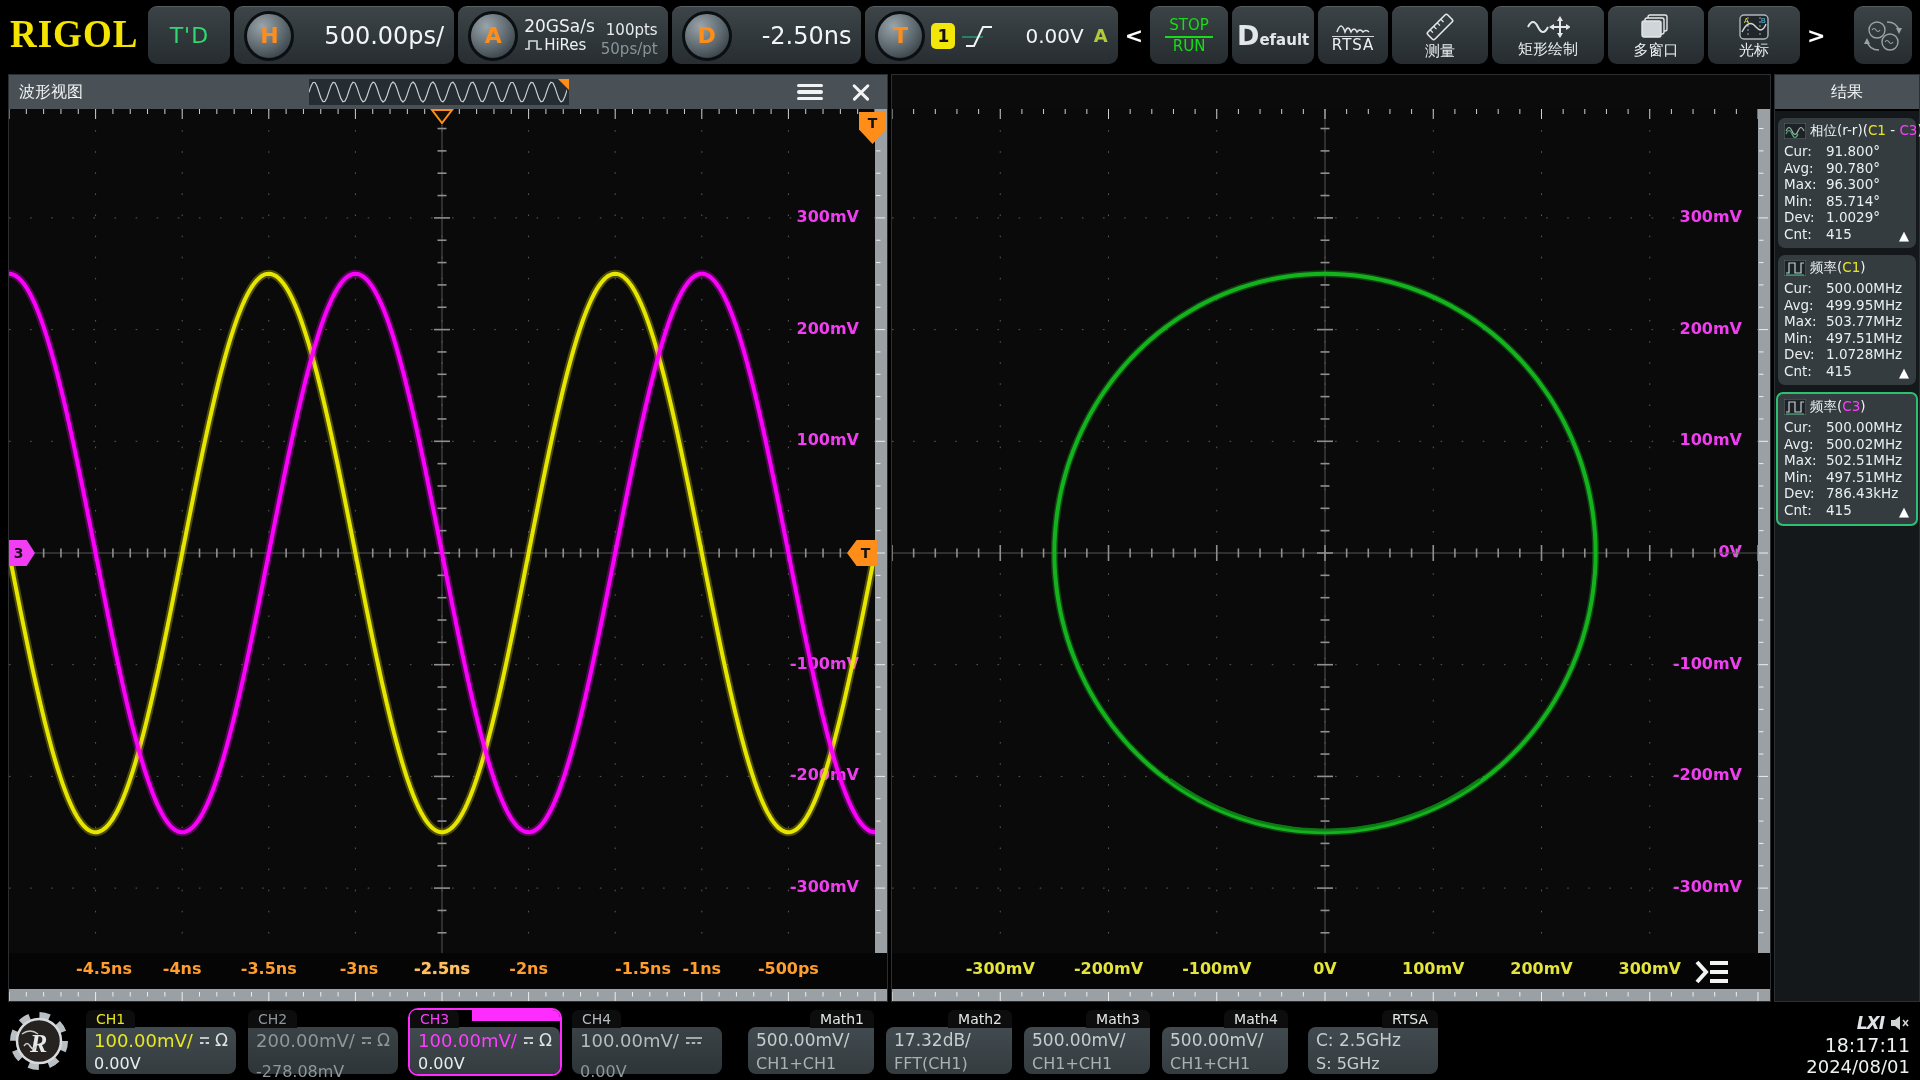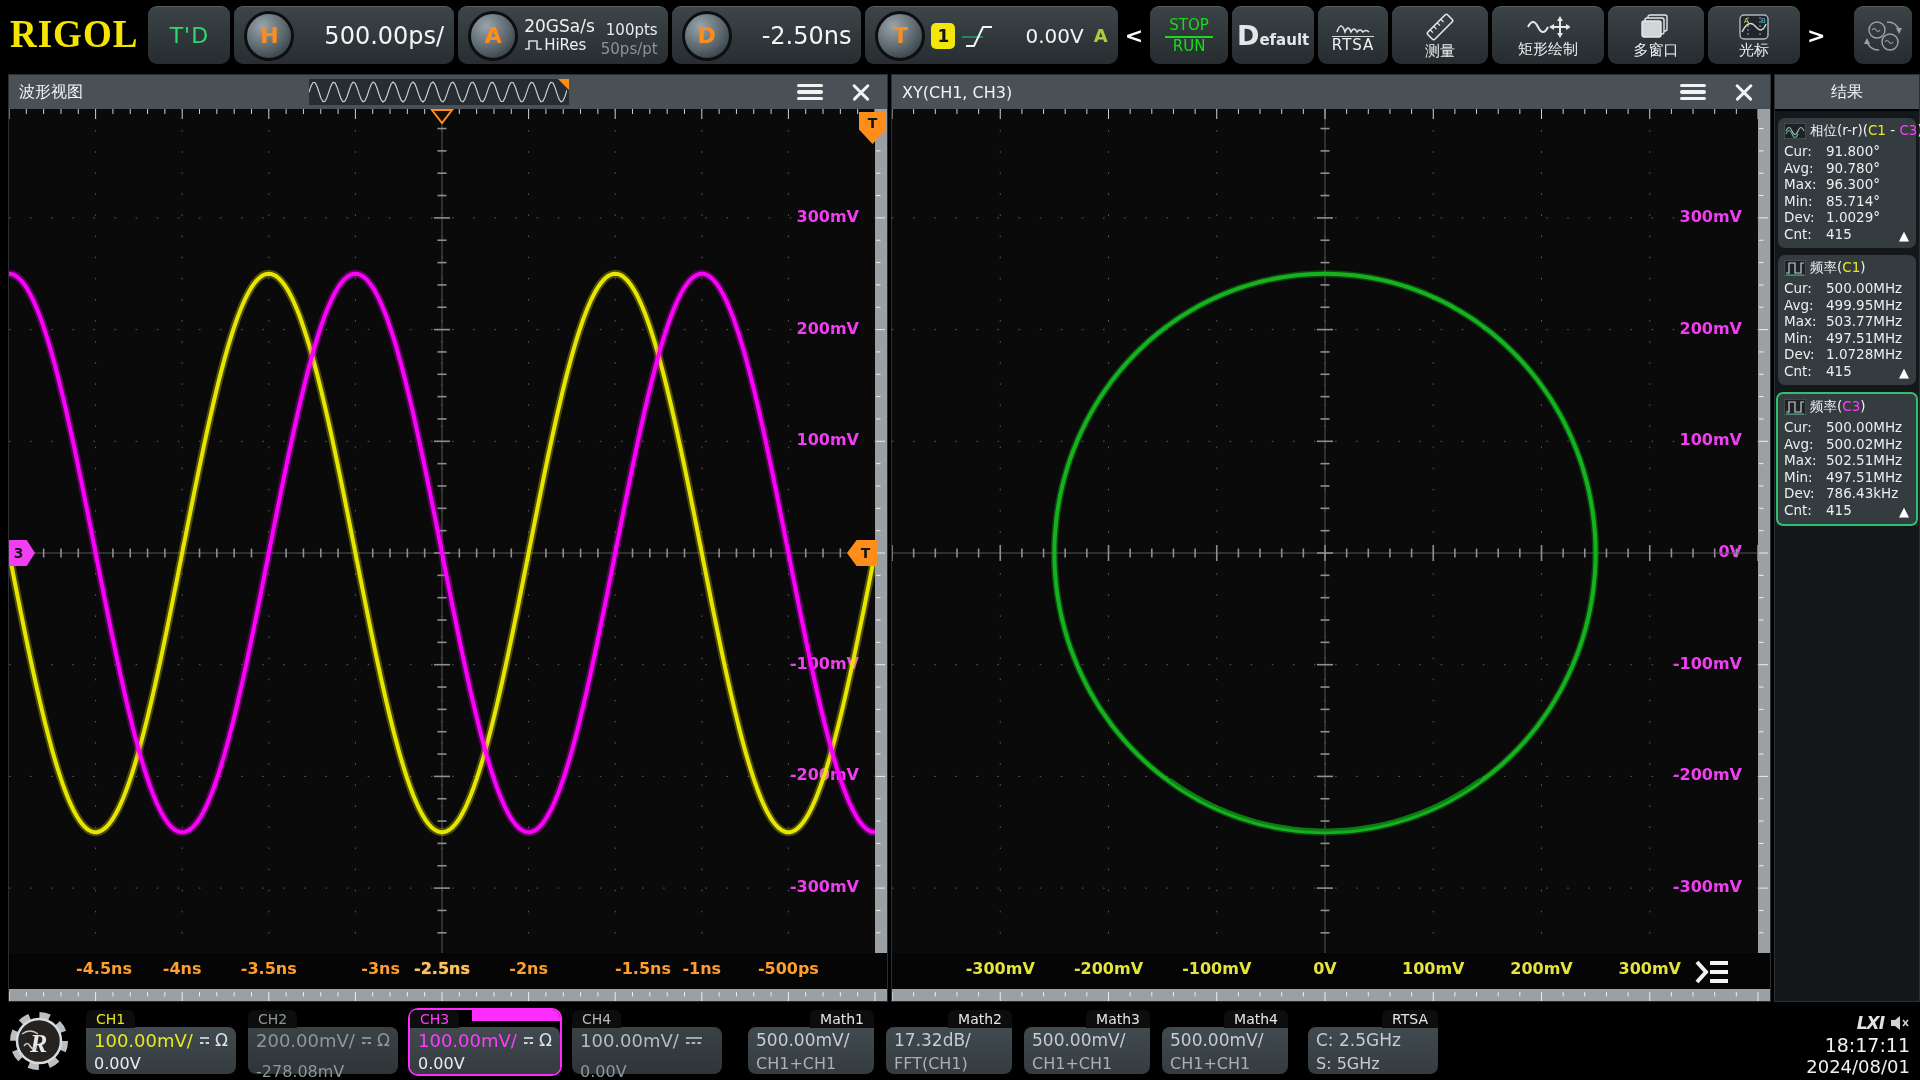--- a/index.html
+++ b/index.html
@@ -453,21 +453,21 @@
         <div class="ylab mag" style="right: 16px; top: 656.4px; position: absolute; z-index: 1;">-200mV</div>
         <div class="ylab mag" style="right: 16px; top: 768.1px; position: absolute; z-index: 1;">-300mV</div>
       </div>
     <div class="trig-flag">T</div>
     <div class="trig-lvl">T</div>
     <div class="ch3-mark">3</div>
     <div class="axis-strip" id="wave-xaxis">
         <div class="xlab orange" style="left: 45px;">-4.5ns</div>
         <div class="xlab orange" style="left: 123.2px;">-4ns</div>
         <div class="xlab orange" style="left: 209.8px;">-3.5ns</div>
-        <div class="xlab orange" style="left: 291px; text-align: right;">-3ns</div>
+        <div class="xlab orange" style="left: 300px;">-3ns</div>
         <div class="xlab orange em" style="left: 383px;">-2.5ns</div>
         <div class="xlab orange" style="left: 469.6px;">-2ns</div>
         <div class="xlab orange" style="left: 584px;">-1.5ns</div>
         <div class="xlab orange" style="left: 642.8px;">-1ns</div>
         <div class="xlab orange" style="left: 729.4px;">-500ps</div>
       </div>
     <div class="hruler" id="wave-hruler"><svg width="878" height="12">
           <line x1="0" y1="0" x2="0" y2="9" stroke="#ededed" stroke-width="1"></line>
           <line x1="17.32" y1="0" x2="17.32" y2="4.5" stroke="#ededed" stroke-width="1"></line>
           <line x1="34.64" y1="0" x2="34.64" y2="4.5" stroke="#ededed" stroke-width="1"></line>
@@ -555,32 +555,20 @@
           <line x1="1" y1="712.0799999999999" x2="5.5" y2="712.0799999999999" stroke="#ededed" stroke-width="1"></line>
           <line x1="1" y1="734.4200000000001" x2="5.5" y2="734.4200000000001" stroke="#ededed" stroke-width="1"></line>
           <line x1="1" y1="756.76" x2="5.5" y2="756.76" stroke="#ededed" stroke-width="1"></line>
           <line x1="1" y1="779.1" x2="10" y2="779.1" stroke="#ededed" stroke-width="1"></line>
           <line x1="1" y1="801.44" x2="5.5" y2="801.44" stroke="#ededed" stroke-width="1"></line>
           <line x1="1" y1="823.78" x2="5.5" y2="823.78" stroke="#ededed" stroke-width="1"></line>
         </svg></div>
   </div>
 
   <div class="panel xy-panel">
-    <div class="panel-header">
-      <span class="panel-title">XY(CH1, CH3)</span>
-      <div class="hamburger">
-          <div></div>
-          <div></div>
-          <div></div>
-        </div>
-      <div class="close-x">
-          <div></div>
-          <div></div>
-        </div>
-    </div>
     <div class="grid-area" id="xy-grid">
       <div id="xy-svg">
           <svg width="866" height="844">
             <line x1="108.25" y1="0" x2="108.25" y2="844" stroke="#5c5c5c" stroke-width="1" stroke-dasharray="1.6 19.5"></line>
             <line x1="216.5" y1="0" x2="216.5" y2="844" stroke="#5c5c5c" stroke-width="1" stroke-dasharray="1.6 19.5"></line>
             <line x1="324.75" y1="0" x2="324.75" y2="844" stroke="#5c5c5c" stroke-width="1" stroke-dasharray="1.6 19.5"></line>
             <line x1="433" y1="0" x2="433" y2="844" stroke="#5c5c5c" stroke-width="1" stroke-dasharray="1.6 19.5"></line>
             <line x1="541.25" y1="0" x2="541.25" y2="844" stroke="#5c5c5c" stroke-width="1" stroke-dasharray="1.6 19.5"></line>
             <line x1="649.5" y1="0" x2="649.5" y2="844" stroke="#5c5c5c" stroke-width="1" stroke-dasharray="1.6 19.5"></line>
             <line x1="757.75" y1="0" x2="757.75" y2="844" stroke="#5c5c5c" stroke-width="1" stroke-dasharray="1.6 19.5"></line>

